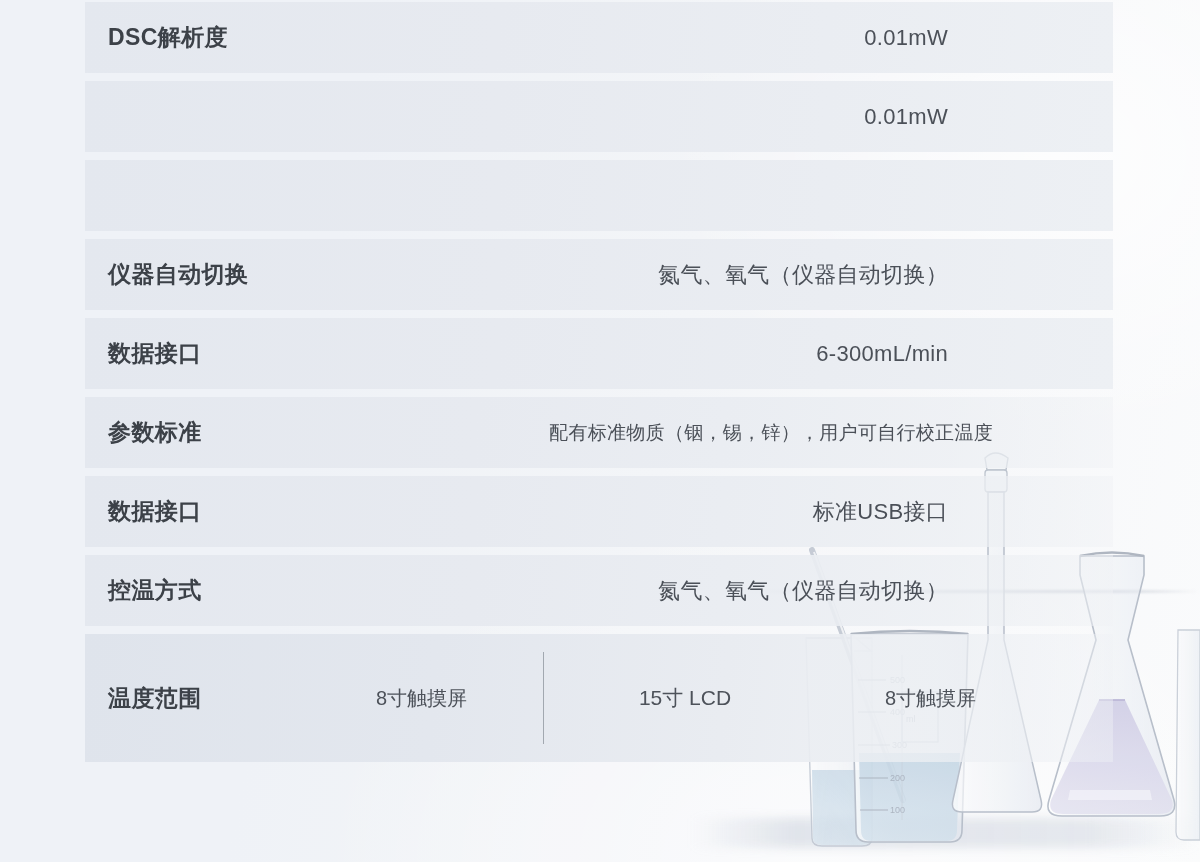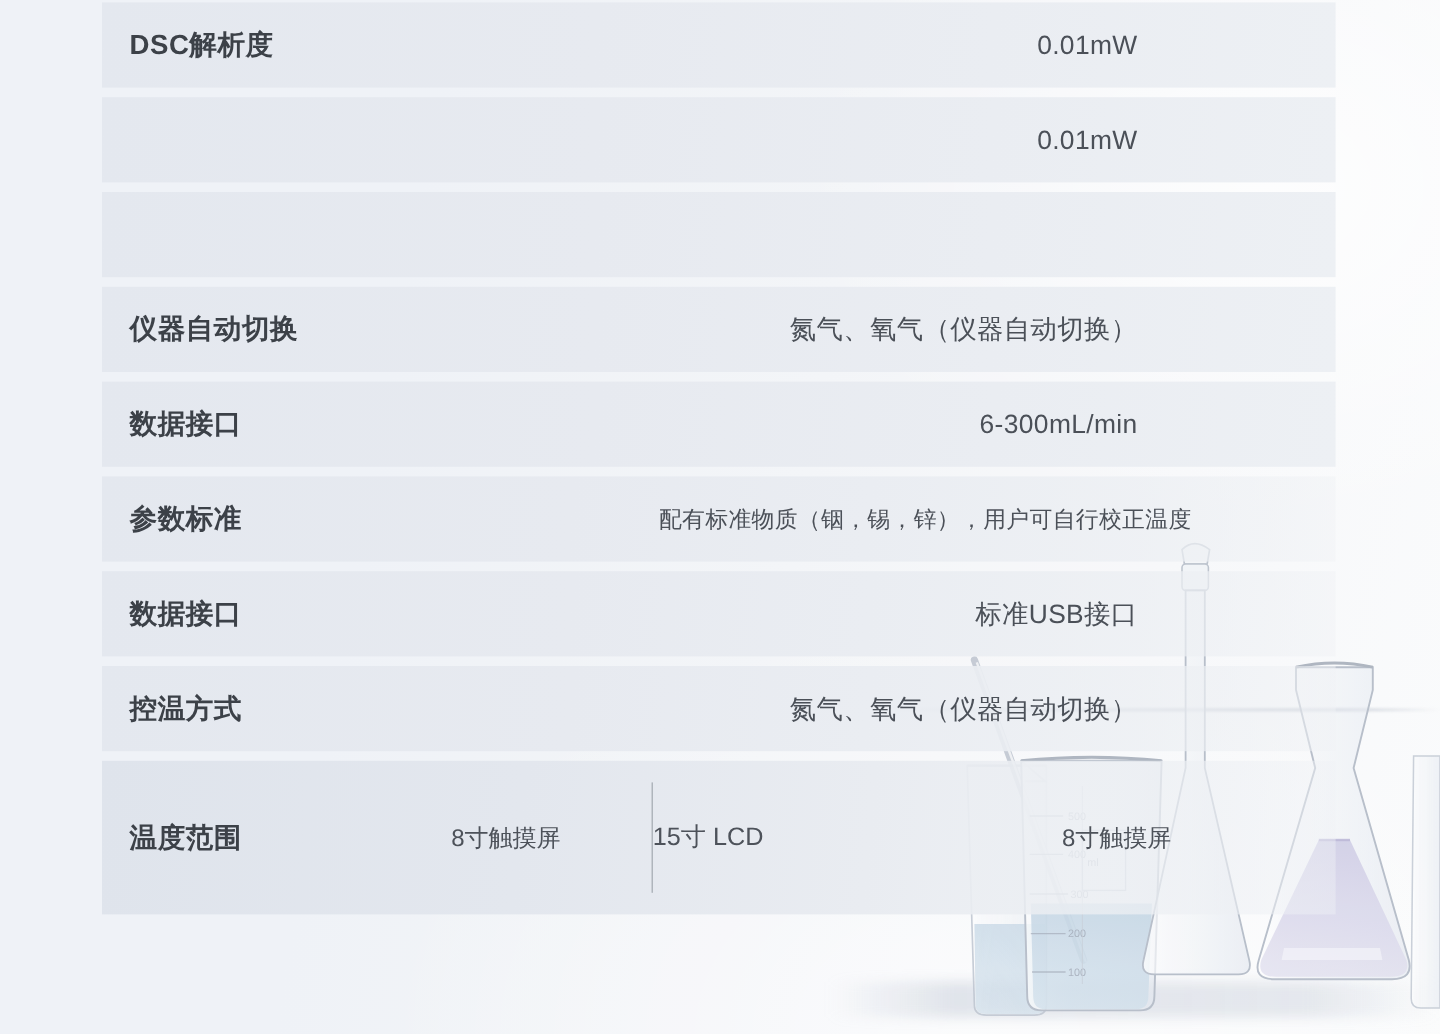--- a/index.html
+++ b/index.html
@@ -116,20 +116,21 @@
     white-space:nowrap;
   }
   .tall-divider {
     flex:0 0 1px;
     width:2px;
     height:92px;
     background:#a2a8b0;
   }
   .tall-cell-b {
     flex:0 0 282px;
+    text-align:center;
     font-size:21px;
     color:#4d525a;
     line-height:1.52;
   }
   .tall-cell-c {
     flex:1 1 auto;
     text-align:center;
     font-size:20px;
     color:#4d525a;
     white-space:nowrap;

